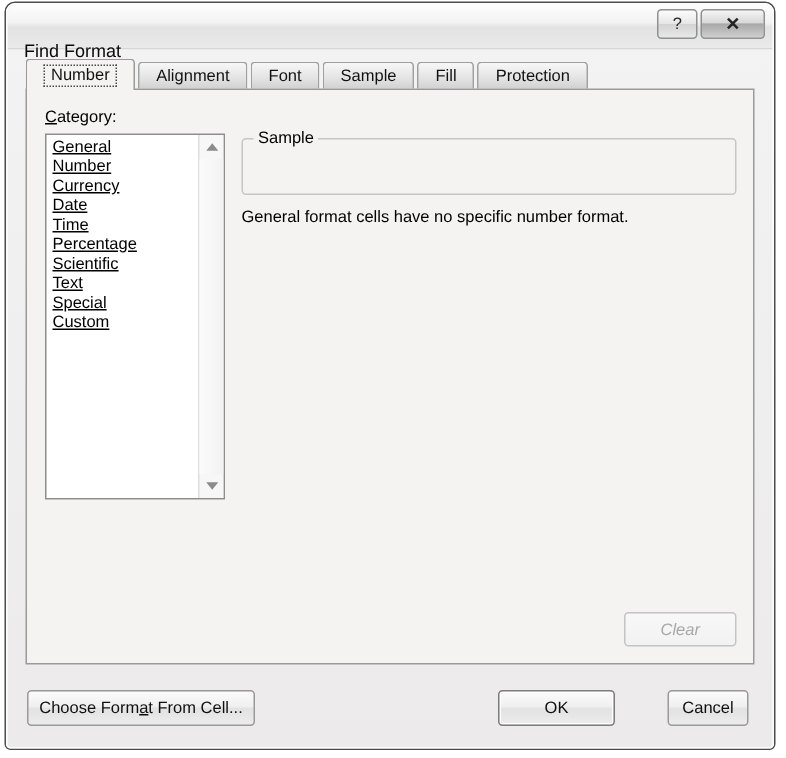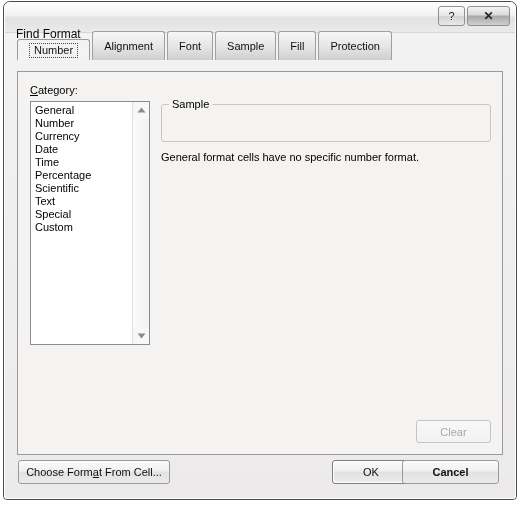--- a/index.html
+++ b/index.html
@@ -91,21 +91,21 @@
   .tabstrip {
     position: absolute;
     left: 12px;
     top: 36px;
     width: 486px;
     height: 21px;
     display: flex;
     align-items: flex-end;
   }
   .tab {
-    height: 29px;
+    height: 19px;
     padding: 0 11px;
     box-sizing: border-box;
     display: flex;
     align-items: center;
     justify-content: center;
     font-size: 11px;
     color: #111;
     border: 1px solid #a0a0a0;
     border-bottom: none;
     border-radius: 3px 3px 0 0;
@@ -124,21 +124,21 @@
   .tab.active .tab-focus {
     border: 1px dotted #4a4a4a;
     padding: 0 4px;
     line-height: 13px;
   }
 
   
   .tabpanel {
     position: absolute;
     left: 12px;
-    top: 68px;
+    top: 56px;
     width: 486px;
     height: 384px;
     box-sizing: border-box;
     border: 1px solid #9a9a9a;
     background: #f4f3f2;
     z-index: 2;
   }
 
   .field-label {
     position: absolute;
@@ -159,20 +159,21 @@
     box-sizing: border-box;
     border: 1px solid #8d8d8d;
     background: #ffffff;
     display: flex;
     overflow: hidden;
   }
   .list-items {
     flex: 1;
     padding: 2px 0 0 3px;
     overflow: hidden;
+    text-decoration: underline;
   }
   .list-item {
     height: 13px;
     line-height: 13px;
     font-size: 11px;
     color: #000;
     white-space: nowrap;
     cursor: default;
     padding-left: 1px;
   }
@@ -243,20 +244,21 @@
     display: flex;
     align-items: center;
     justify-content: center;
     cursor: default;
     white-space: nowrap;
   }
   .btn.disabled {
     color: #a8a8a8;
     border-color: #c4c4c4;
     background: linear-gradient(to bottom, #f8f8f8 0%, #f2f2f2 100%);
+    font-style: italic;
   }
   .btn.default {
     border-color: #7d7d7d;
     box-shadow: 0 0 0 1px #ffffff inset;
   }
   .clear-btn {
     position: absolute;
     right: 11px;
     bottom: 11px;
     width: 75px;
@@ -276,23 +278,22 @@
     position: absolute;
     right: 105px;
     bottom: 14px;
     width: 78px;
     height: 24px;
   }
   .cancel-btn {
     position: absolute;
     right: 16px;
     bottom: 14px;
-    width: 97px;
+    width: 54px;
     height: 24px;
-    font-weight: bold;
   }
 </style>
 </head>
 <body>
 
 <div class="dialog">
   <div class="dialog-inner">
 
     <div class="titlebar">
       <div class="title-text">Find Format</div>

